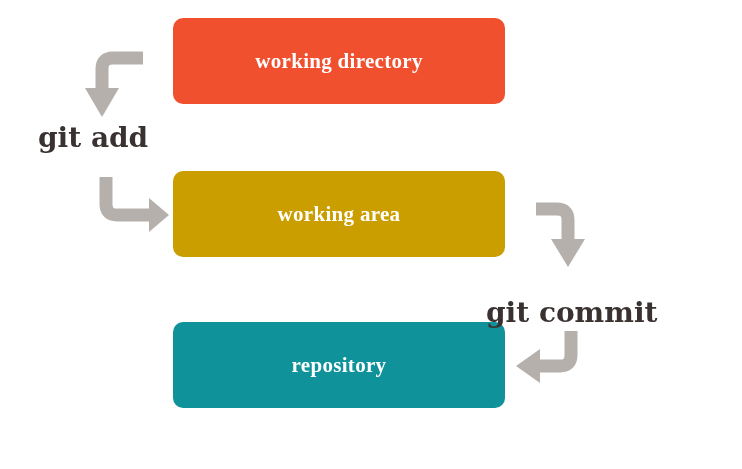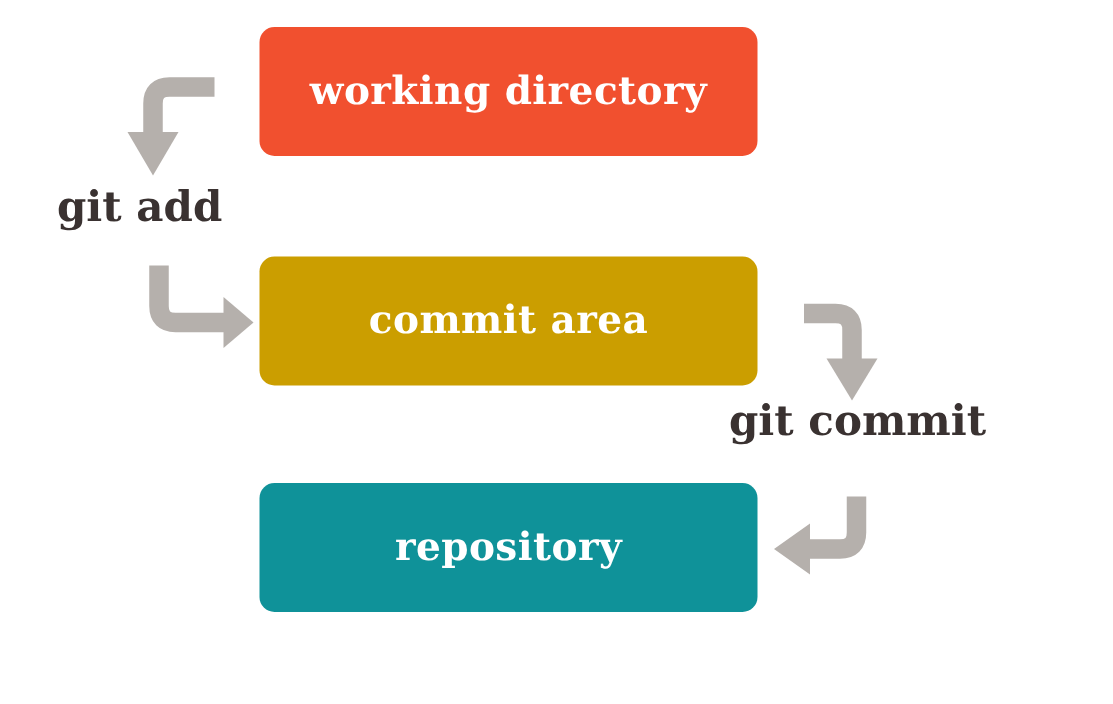--- a/index.html
+++ b/index.html
@@ -26,23 +26,24 @@
     width: 332px;
     height: 86px;
     border-radius: 10px;
     display: flex;
     align-items: center;
     justify-content: center;
   }
   .node-label {
     color: #ffffff;
     font-weight: bold;
-    font-size: 26px;
+    font-size: 21px;
     letter-spacing: 0.3px;
     white-space: nowrap;
+    font-family: Liberation Serif, serif;
   }
   #node-working   { top: 18px; }
   #node-staging   { top: 171px; }
   #node-repository{ top: 322px; }
   .edge-label {
     position: absolute;
     font-weight: bold;
     font-size: 28px;
     line-height: 1;
     white-space: nowrap;
@@ -76,24 +77,24 @@
       <path d="M571 331 L571 355 Q571 366 560 366 L536 366" fill="none" stroke-width="13" stroke="#b5b0ac"></path>
       <polygon points="540,349 540,383 516,366" fill="#b5b0ac"></polygon>
     </g>
   </svg>
 
   <div class="node" id="node-working" style="background: rgb(241, 80, 47);">
     <span class="node-label" style="color: rgb(255, 255, 255);">working directory</span>
   </div>
 
   <div class="node" id="node-staging" style="background: rgb(203, 158, 0);">
-    <span class="node-label" style="color: rgb(255, 255, 255);">commit area</span>
+    <span class="node-label" style="color: rgb(255, 255, 255);">working area</span>
   </div>
 
   <div class="node" id="node-repository" style="background: rgb(15, 146, 153);">
     <span class="node-label" style="color: rgb(255, 255, 255);">repository</span>
   </div>
 
   <div class="edge-label" id="label-git-add" style="color: rgb(58, 50, 49);">git add</div>
 
-  <div class="edge-label" id="label-git-commit" style="color: rgb(58, 50, 49);">git commit</div>
+  <div class="edge-label" id="label-git-commit" style="color: rgb(58, 50, 49); margin-top: 32px;">git commit</div>
 
 </div>
 
 </body></html>

